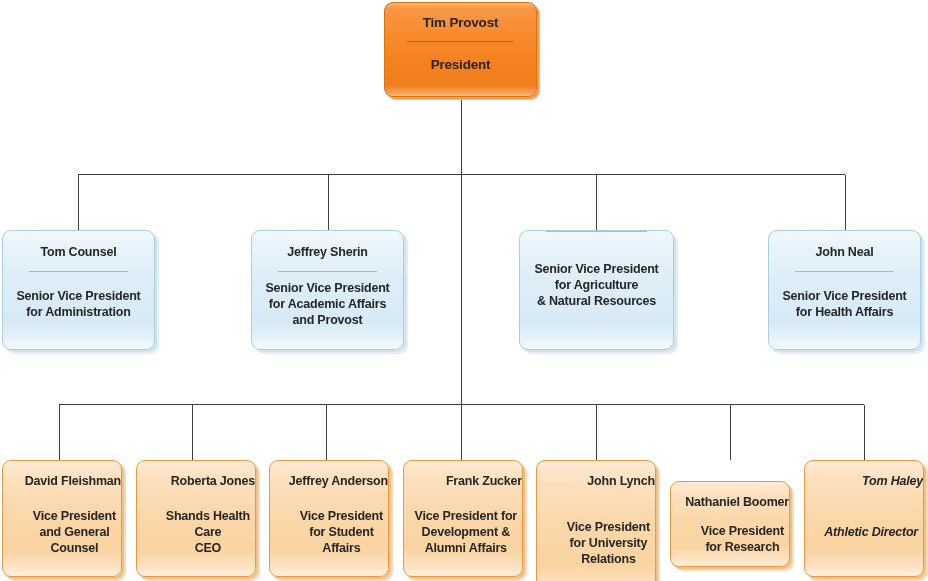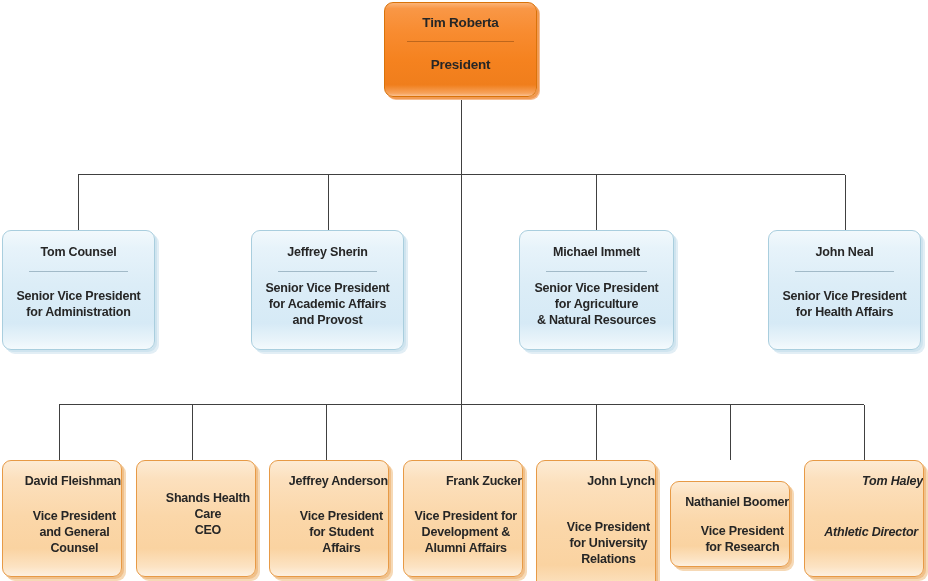--- a/index.html
+++ b/index.html
@@ -164,42 +164,41 @@
       <line x1="192.5" y1="404.5" x2="192.5" y2="460"></line>
       <line x1="326.5" y1="404.5" x2="326.5" y2="460"></line>
       <line x1="461.5" y1="404.5" x2="461.5" y2="460"></line>
       <line x1="596.5" y1="404.5" x2="596.5" y2="460"></line>
       <line x1="730.5" y1="404.5" x2="730.5" y2="460"></line>
       <line x1="864.5" y1="404.5" x2="864.5" y2="460"></line>
     </g>
   </svg>
 
   <div class="node root" style="left:384px; top:2px; width:153px; height:95px;">
-    <div class="title">Tim Roberta</div>
+    <div class="title">Tim Provost</div>
     <div class="rule"></div>
     <div class="subtitle">President</div>
   </div>
 
   <div class="node blue" style="left:2px; top:230px; width:153px; height:120px;">
     <div class="title">Tom Counsel</div>
     <div class="rule"></div>
     <div class="subtitle">Senior Vice President
 for Administration</div>
   </div>
 
   <div class="node blue" style="left:251px; top:230px; width:153px; height:120px;">
     <div class="title">Jeffrey Sherin</div>
     <div class="rule"></div>
     <div class="subtitle">Senior Vice President
 for Academic Affairs
 and Provost</div>
   </div>
 
   <div class="node blue" style="left:519px; top:230px; width:155px; height:120px;">
-    <div class="title">Michael Immelt</div>
     <div class="rule"></div>
     <div class="subtitle">Senior Vice President
 for Agriculture
 &amp; Natural Resources</div>
   </div>
 
   <div class="node blue" style="left:768px; top:230px; width:153px; height:120px;">
     <div class="title">John Neal</div>
     <div class="rule"></div>
     <div class="subtitle">Senior Vice President
@@ -208,20 +207,21 @@
 
   <div class="node peach" style="left:2px; top:460px; width:120px; height:117px;">
     <div class="title">David Fleishman</div>
     <div class="rule"></div>
     <div class="subtitle">Vice President
 and General
 Counsel</div>
   </div>
 
   <div class="node peach" style="left:136px; top:460px; width:120px; height:117px;">
+    <div class="title">Roberta Jones</div>
     <div class="rule"></div>
     <div class="subtitle">Shands Health
 Care
 CEO</div>
   </div>
 
   <div class="node peach" style="left:269px; top:460px; width:120px; height:117px;">
     <div class="title">Jeffrey Anderson</div>
     <div class="rule"></div>
     <div class="subtitle">Vice President

